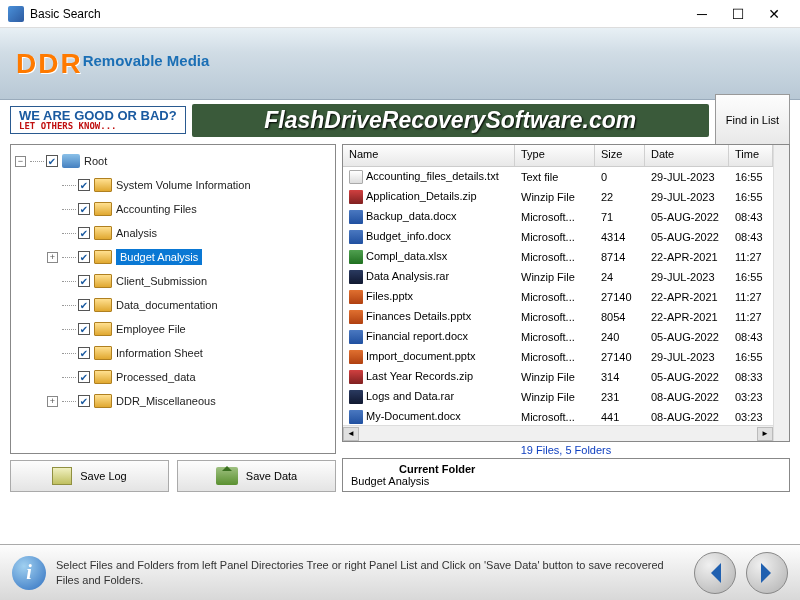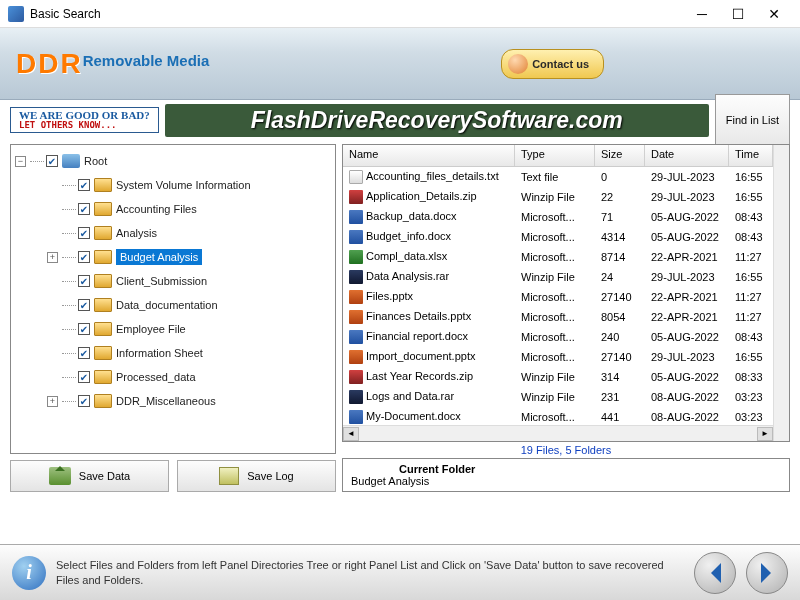--- a/index.html
+++ b/index.html
@@ -13,21 +13,21 @@
 .header { height: 72px; background: linear-gradient(180deg,#e8f0f5 0%,#d0dce5 35%,#b8c8d5 100%); border-bottom: 1px solid #9aabbb; display: flex; align-items: center; padding: 0 16px; }
 .logo-area { display: flex; flex-direction: row; }
 .logo-ddr { font-family: Impact, Arial; font-size: 28px; font-weight: bold; color: #ff7a00; letter-spacing: 2px; line-height: 1; text-shadow: 1px 1px 0 #fff; }
 .logo-sub { color: #1b6fb5; font-size: 15px; font-weight: bold; margin-top: 2px; }
 .contact-btn { margin-left: auto; margin-right: 180px; background: linear-gradient(180deg,#fff0b0,#f0c850); border: 1px solid #b89020; border-radius: 12px; padding: 4px 14px 4px 6px; display: flex; align-items: center; cursor: pointer; }
 .contact-btn .head { width: 20px; height: 20px; background: radial-gradient(circle at 35% 30%,#ffd9b0,#e08030); border-radius: 50%; margin-right: 4px; }
 .contact-btn span { font-weight: bold; color: #2a2a2a; }
 
 .banner-row { height: 40px; display: flex; align-items: center; padding: 4px 10px; gap: 6px; }
 .feedback-btn { border: 1px solid #2a5a90; padding: 2px 8px; background: #fff; display: flex; flex-direction: column; line-height: 1; cursor: pointer; }
-.feedback-btn .l1 { color: #1a5aa0; font-weight: bold; font-size: 11px; font-family: Liberation Serif, serif; }
+.feedback-btn .l1 { color: #1a5aa0; font-weight: bold; font-size: 13px; font-family: Liberation Sans, sans-serif; }
 .feedback-btn .l2 { color: #c01010; font-weight: bold; font-size: 9px; font-family: monospace; }
 .banner-url { flex: 1; text-align: center; font-size: 23px; font-weight: bold; font-style: italic; color: #fff; text-shadow: 1px 1px 2px #000; background: #3a5a3a; padding: 3px 0; border-radius: 2px; }
 .find-btn { padding: 19px 10px; background: linear-gradient(180deg,#fdfdfd,#e8e8e8); border: 1px solid #999; cursor: pointer; }
 
 .main { display: flex; padding: 4px 10px; gap: 6px; height: 356px; }
 .left-panel { width: 342px; display: flex; flex-direction: column; }
 .tree-box { flex: 1; border: 1px solid #888; background: #fff; overflow: auto; padding: 4px 0; }
 .tree-item { display: flex; align-items: center; height: 24px; cursor: pointer; white-space: nowrap; }
 .tree-item .expander { width: 11px; height: 11px; border: 1px solid #888; display: flex; align-items: center; justify-content: center; font-size: 9px; line-height: 1; margin-right: 2px; color: #555; }
 .tree-item .dots { width: 14px; border-top: 1px dotted #999; margin: 0 2px; }
@@ -90,24 +90,20 @@
   <div class="winbtn">─</div>
   <div class="winbtn">☐</div>
   <div class="winbtn close">✕</div>
 </div>
 
 <div class="header">
   <div class="logo-area">
     <div class="logo-ddr">DDR</div>
     <div class="logo-sub">Removable Media</div>
   </div>
-  <div class="contact-btn">
-    <div class="head"></div>
-    <span>Contact us</span>
-  </div>
 </div>
 
 <div class="banner-row">
   <div class="feedback-btn">
     <span class="l1">WE ARE GOOD OR BAD?</span>
     <span class="l2">LET OTHERS KNOW...</span>
   </div>
   <div class="banner-url">FlashDriveRecoverySoftware.com</div>
   <button class="find-btn">Find in List</button>
 </div>
@@ -190,26 +186,26 @@
             <span class="expander">+</span>
             <span class="dots"></span>
             <span class="cb">✔</span>
             <span class="folder"></span>
             <span class="label">DDR_Miscellaneous</span>
           </div>
         </div>
     </div>
     <div class="btns-row">
       <button class="action-btn">
+        <span class="sl-icon"></span>
+        <span>Save Log</span>
+      </button>
+      <button class="action-btn">
         <span class="sd-icon"></span>
         <span>Save Data</span>
-      </button>
-      <button class="action-btn">
-        <span class="sl-icon"></span>
-        <span>Save Log</span>
       </button>
     </div>
   </div>
 
   <div class="right-panel">
     <div class="file-box">
       <div style="display:flex;flex:1;overflow:hidden">
         <div style="flex:1;display:flex;flex-direction:column;overflow:hidden">
           <div class="file-header">
             <div class="col c-name">Name</div>

